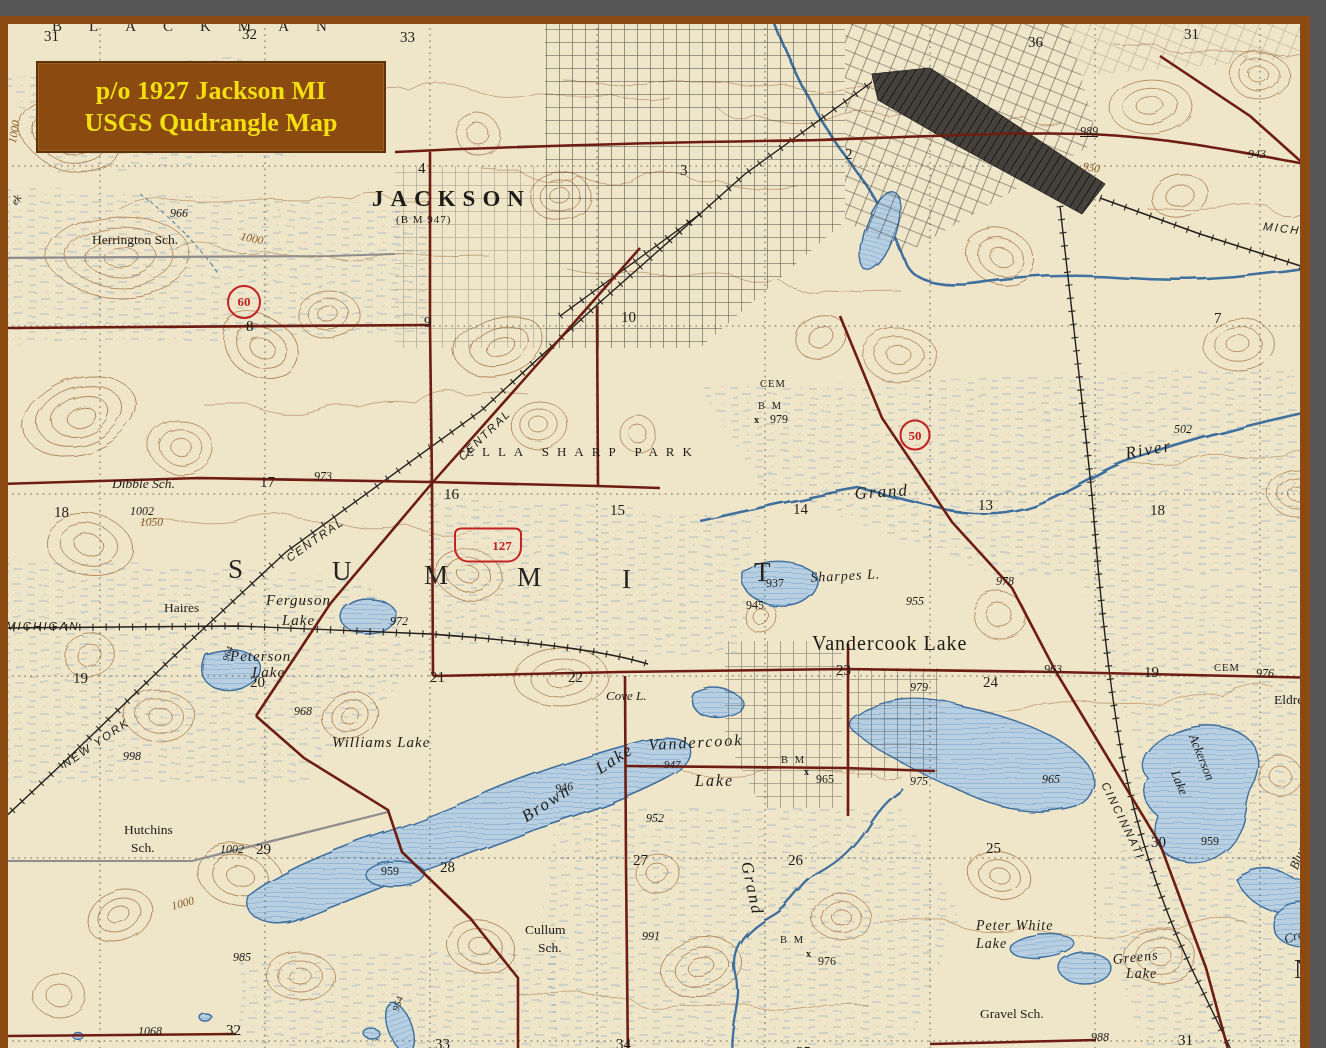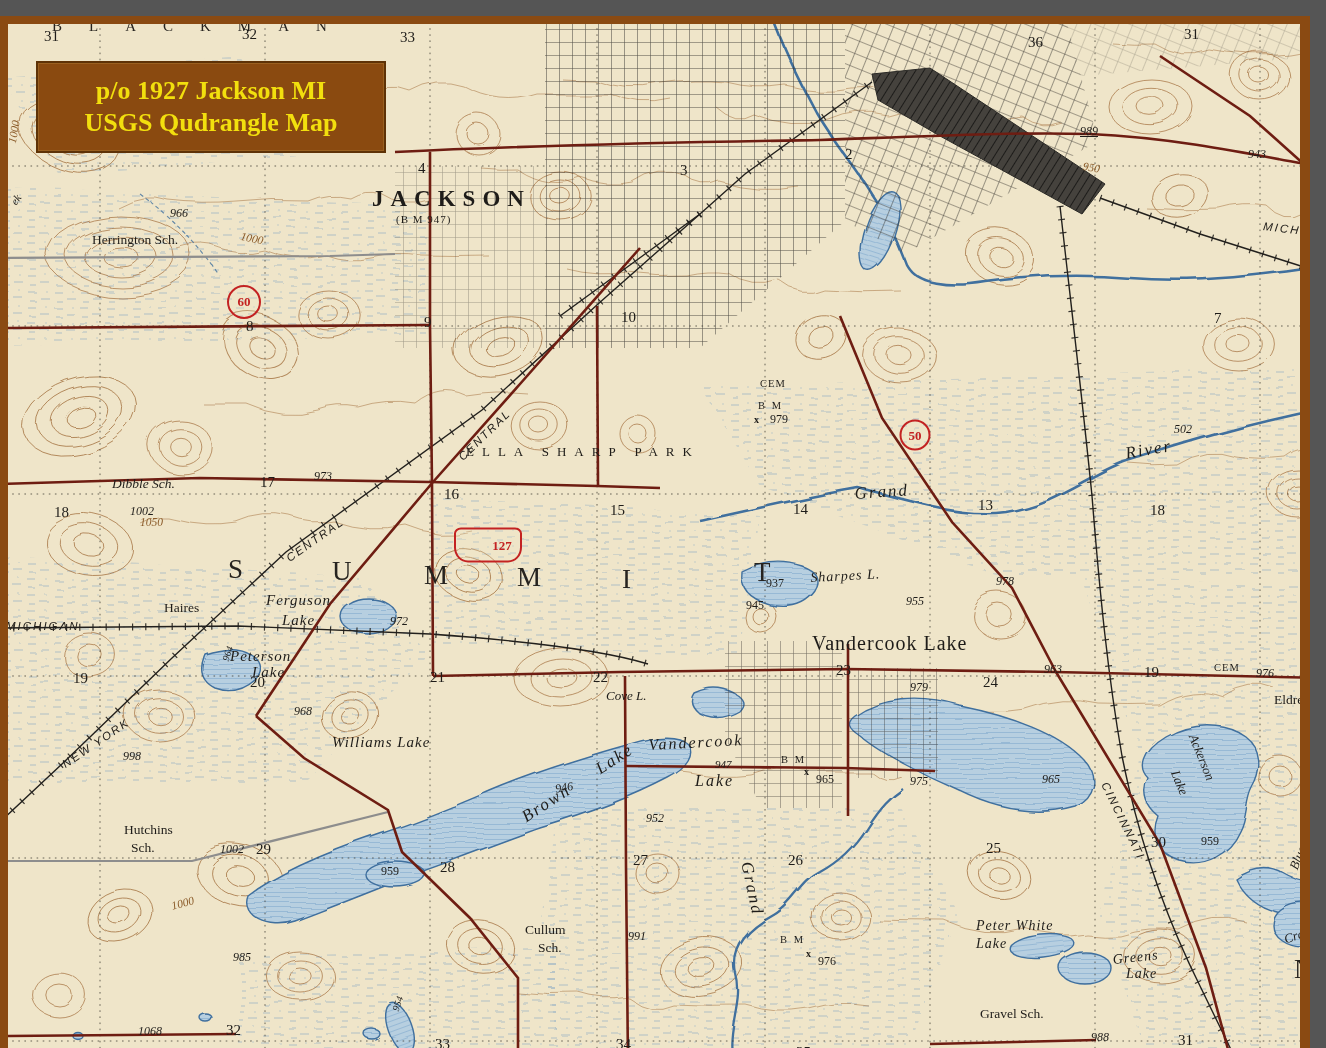--- a/index.html
+++ b/index.html
@@ -340,21 +340,21 @@
         <div class="lbl k-riv13" style="left: 1286px; top: 850px; transform: rotate(-68deg);">Blue</div>
         <div class="lbl k-riv13" style="left: 1282px; top: 916px; transform: rotate(-18deg);">Cran</div>
         <div class="lbl k-lk15" style="left: 266px; top: 576px;">Ferguson</div>
         <div class="lbl k-lk15" style="left: 282px; top: 596px;">Lake</div>
         <div class="lbl k-lk15" style="left: 230px; top: 632px;">Peterson</div>
         <div class="lbl k-lk15" style="left: 252px; top: 648px;">Lake</div>
         <div class="lbl k-lk15" style="left: 332px; top: 718px;">Williams Lake</div>
         <div class="lbl k-lk17" style="left: 518px; top: 794px; transform: rotate(-33deg);">Brown</div>
         <div class="lbl k-lk17" style="left: 592px; top: 746px; transform: rotate(-33deg);">Lake</div>
         <div class="lbl k-lk16" style="left: 648px; top: 720px; transform: rotate(-3deg);">Vandercook</div>
-        <div class="lbl k-ei11" style="left: 715px; top: 742px;">947</div>
+        <div class="lbl k-ei11" style="left: 664px; top: 742px;">947</div>
         <div class="lbl k-lk16" style="left: 695px; top: 756px;">Lake</div>
         <div class="lbl k-lk13" style="left: 606px; top: 672px;">Cove L.</div>
         <div class="lbl k-lk14" style="left: 810px; top: 554px; transform: rotate(-3deg);">Sharpes L.</div>
         <div class="lbl k-lk13" style="left: 1200px; top: 716px; transform: rotate(68deg);">Ackerson</div>
         <div class="lbl k-lk13" style="left: 1182px; top: 752px; transform: rotate(68deg);">Lake</div>
         <div class="lbl k-lk14" style="left: 976px; top: 902px;">Peter White</div>
         <div class="lbl k-lk14" style="left: 976px; top: 920px;">Lake</div>
         <div class="lbl k-lk14" style="left: 1112px; top: 936px; transform: rotate(-6deg);">Greens</div>
         <div class="lbl k-lk14" style="left: 1126px; top: 950px;">Lake</div>
         <div class="lbl k-sch" style="left: 92px; top: 216px;">Herrington Sch.</div>
@@ -392,21 +392,21 @@
         <div class="lbl k-sec" style="left: 54px; top: 488px;">18</div>
         <div class="lbl k-sec" style="left: 260px; top: 458px;">17</div>
         <div class="lbl k-sec" style="left: 444px; top: 470px;">16</div>
         <div class="lbl k-sec" style="left: 610px; top: 486px;">15</div>
         <div class="lbl k-sec" style="left: 793px; top: 485px;">14</div>
         <div class="lbl k-sec" style="left: 978px; top: 481px;">13</div>
         <div class="lbl k-sec" style="left: 1150px; top: 486px;">18</div>
         <div class="lbl k-sec" style="left: 73px; top: 654px;">19</div>
         <div class="lbl k-sec" style="left: 250px; top: 658px;">20</div>
         <div class="lbl k-sec" style="left: 430px; top: 653px;">21</div>
-        <div class="lbl k-sec" style="left: 593px; top: 653px;">22</div>
+        <div class="lbl k-sec" style="left: 568px; top: 653px;">22</div>
         <div class="lbl k-sec" style="left: 836px; top: 646px;">23</div>
         <div class="lbl k-sec" style="left: 983px; top: 658px;">24</div>
         <div class="lbl k-sec" style="left: 1144px; top: 648px;">19</div>
         <div class="lbl k-sec" style="left: 986px; top: 824px;">25</div>
         <div class="lbl k-sec" style="left: 788px; top: 836px;">26</div>
         <div class="lbl k-sec" style="left: 633px; top: 836px;">27</div>
         <div class="lbl k-sec" style="left: 440px; top: 843px;">28</div>
         <div class="lbl k-sec" style="left: 256px; top: 825px;">29</div>
         <div class="lbl k-sec" style="left: 1151px; top: 818px;">30</div>
         <div class="lbl k-sec" style="left: 226px; top: 1006px;">32</div>
@@ -426,21 +426,21 @@
         <div class="lbl k-ei" style="left: 996px; top: 558px;">978</div>
         <div class="lbl k-ei" style="left: 1044px; top: 646px;">963</div>
         <div class="lbl k-ei" style="left: 910px; top: 664px;">979</div>
         <div class="lbl k-ei" style="left: 910px; top: 758px;">975</div>
         <div class="lbl k-ei" style="left: 1042px; top: 756px;">965</div>
         <div class="lbl k-ei" style="left: 1080px; top: 108px; text-decoration: underline;">989</div>
         <div class="lbl k-ei" style="left: 1248px; top: 131px;">943</div>
         <div class="lbl k-ei" style="left: 1174px; top: 406px;">502</div>
         <div class="lbl k-ei" style="left: 554px; top: 766px; transform: rotate(-10deg);">946</div>
         <div class="lbl k-ei" style="left: 646px; top: 795px;">952</div>
-        <div class="lbl k-ei" style="left: 628px; top: 913px;">991</div>
+        <div class="lbl k-ei" style="left: 642px; top: 913px;">991</div>
         <div class="lbl k-ei" style="left: 233px; top: 934px;">985</div>
         <div class="lbl k-ei" style="left: 1091px; top: 1014px;">988</div>
         <div class="lbl k-ei" style="left: 138px; top: 1008px;">1068</div>
         <div class="lbl k-ei" style="left: 220px; top: 826px;">1002</div>
         <div class="lbl k-e" style="left: 381px; top: 848px;">959</div>
         <div class="lbl k-e" style="left: 1201px; top: 818px;">959</div>
         <div class="lbl k-ei" style="left: 1256px; top: 650px;">976</div>
         <div class="lbl k-ei10" style="left: 220px; top: 643px; transform: rotate(-72deg);">964</div>
         <div class="lbl k-ei10" style="left: 390px; top: 993px; transform: rotate(-72deg);">954</div>
         <div class="lbl k-cont" style="left: 1084px; top: 144px; transform: rotate(10deg);">950</div>

